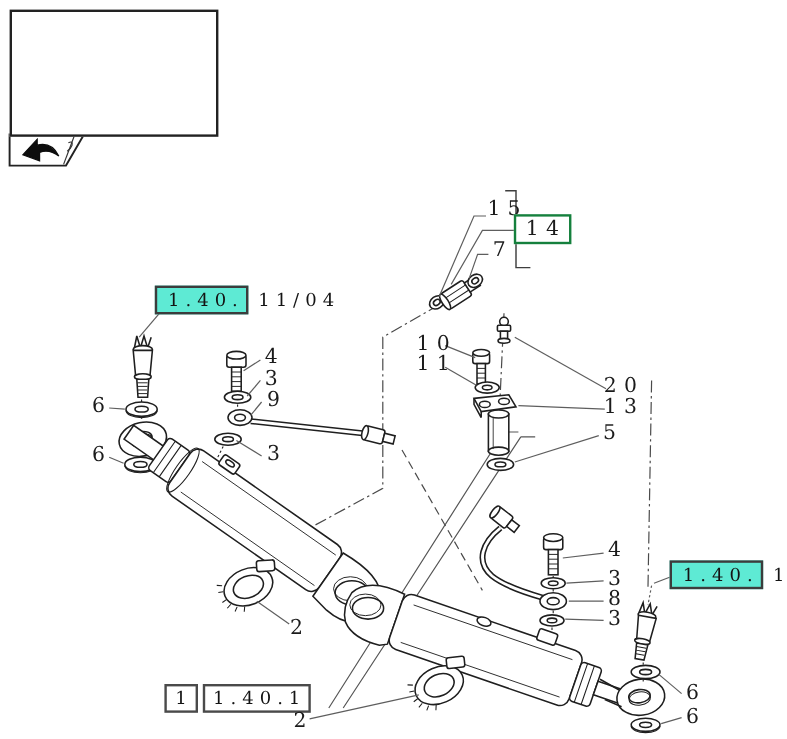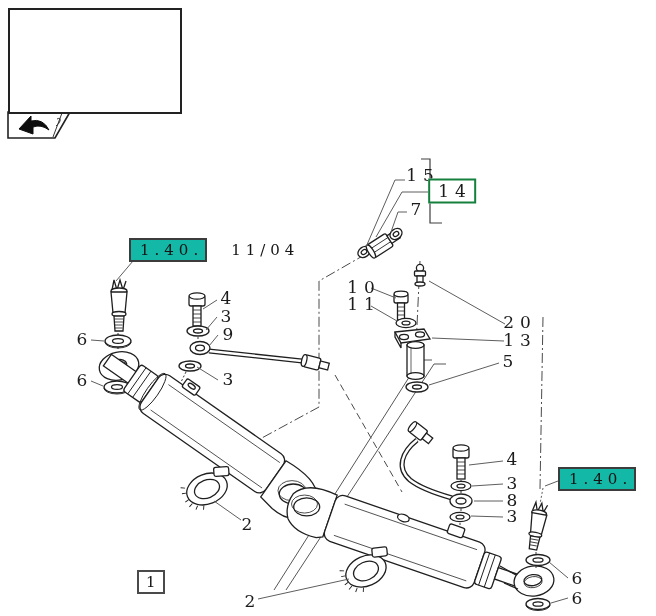--- a/index.html
+++ b/index.html
@@ -5,23 +5,23 @@
   html,body{margin:0;padding:0;background:#fff;}
   #stage{position:relative;width:656px;height:616px;background:#ffffff;overflow:hidden;
          font-family:"DejaVu Serif",serif;}
   svg{position:absolute;left:0;top:0;}
   .callout{position:absolute;transform:translate(-50%,-50%);
            font:17px "DejaVu Serif",serif;letter-spacing:6px;color:#1b1b1b;
            white-space:nowrap;line-height:1;padding-left:6px;}
   .callout.boxed{border:2px solid #15803d;background:#fff;padding:2px 2px 2px 8px;}
   .ref{position:absolute;display:flex;align-items:stretch;color:#141414;
        font-size:15px;letter-spacing:5px;line-height:1;}
-  .ref-code{background:#14b8a6;border:2px solid #3c3c3c;padding:3px 2px 2px 9px;}
+  .ref-code{background:#5eead4;border:2px solid #3c3c3c;padding:3px 2px 2px 9px;}
   .ref-box-white{background:#fff;border:2px solid #4a4a4a;padding:3px 2px 2px 7px;margin-right:4px;}
-  .ref-suffix{padding:5px 0 0 24px;}
+  .ref-suffix{padding:5px 0 0 8px;}
   .thumb{position:absolute;left:8px;top:8px;width:170px;height:102px;
          border:2px solid #222;background:#fff;}
 </style>
 </head>
 <body>
 
 <div id="stage">
 
 <svg width="656" height="616" viewBox="0 0 656 616">
 
@@ -322,20 +322,21 @@
   <span class="ref-suffix">11/04</span>
 </div>
 
 <div class="ref" style="left:558px;top:467px;">
   <span class="ref-code">1.40.</span>
   <span class="ref-suffix">1</span>
 </div>
 
 <div class="ref" style="left:137px;top:570px;">
   <span class="ref-box-white">1</span>
+  <span class="ref-box-white">1.40.1</span>
 </div>
 
 <div>
       <div class="callout" style="left: 420px; top: 175px;">15</div>
       <div class="callout boxed" style="left: 452px; top: 191px;">14</div>
       <div class="callout" style="left: 416px; top: 209px;">7</div>
       <div class="callout" style="left: 226px; top: 298px;">4</div>
       <div class="callout" style="left: 226px; top: 316px;">3</div>
       <div class="callout" style="left: 228px; top: 334px;">9</div>
       <div class="callout" style="left: 228px; top: 379px;">3</div>

